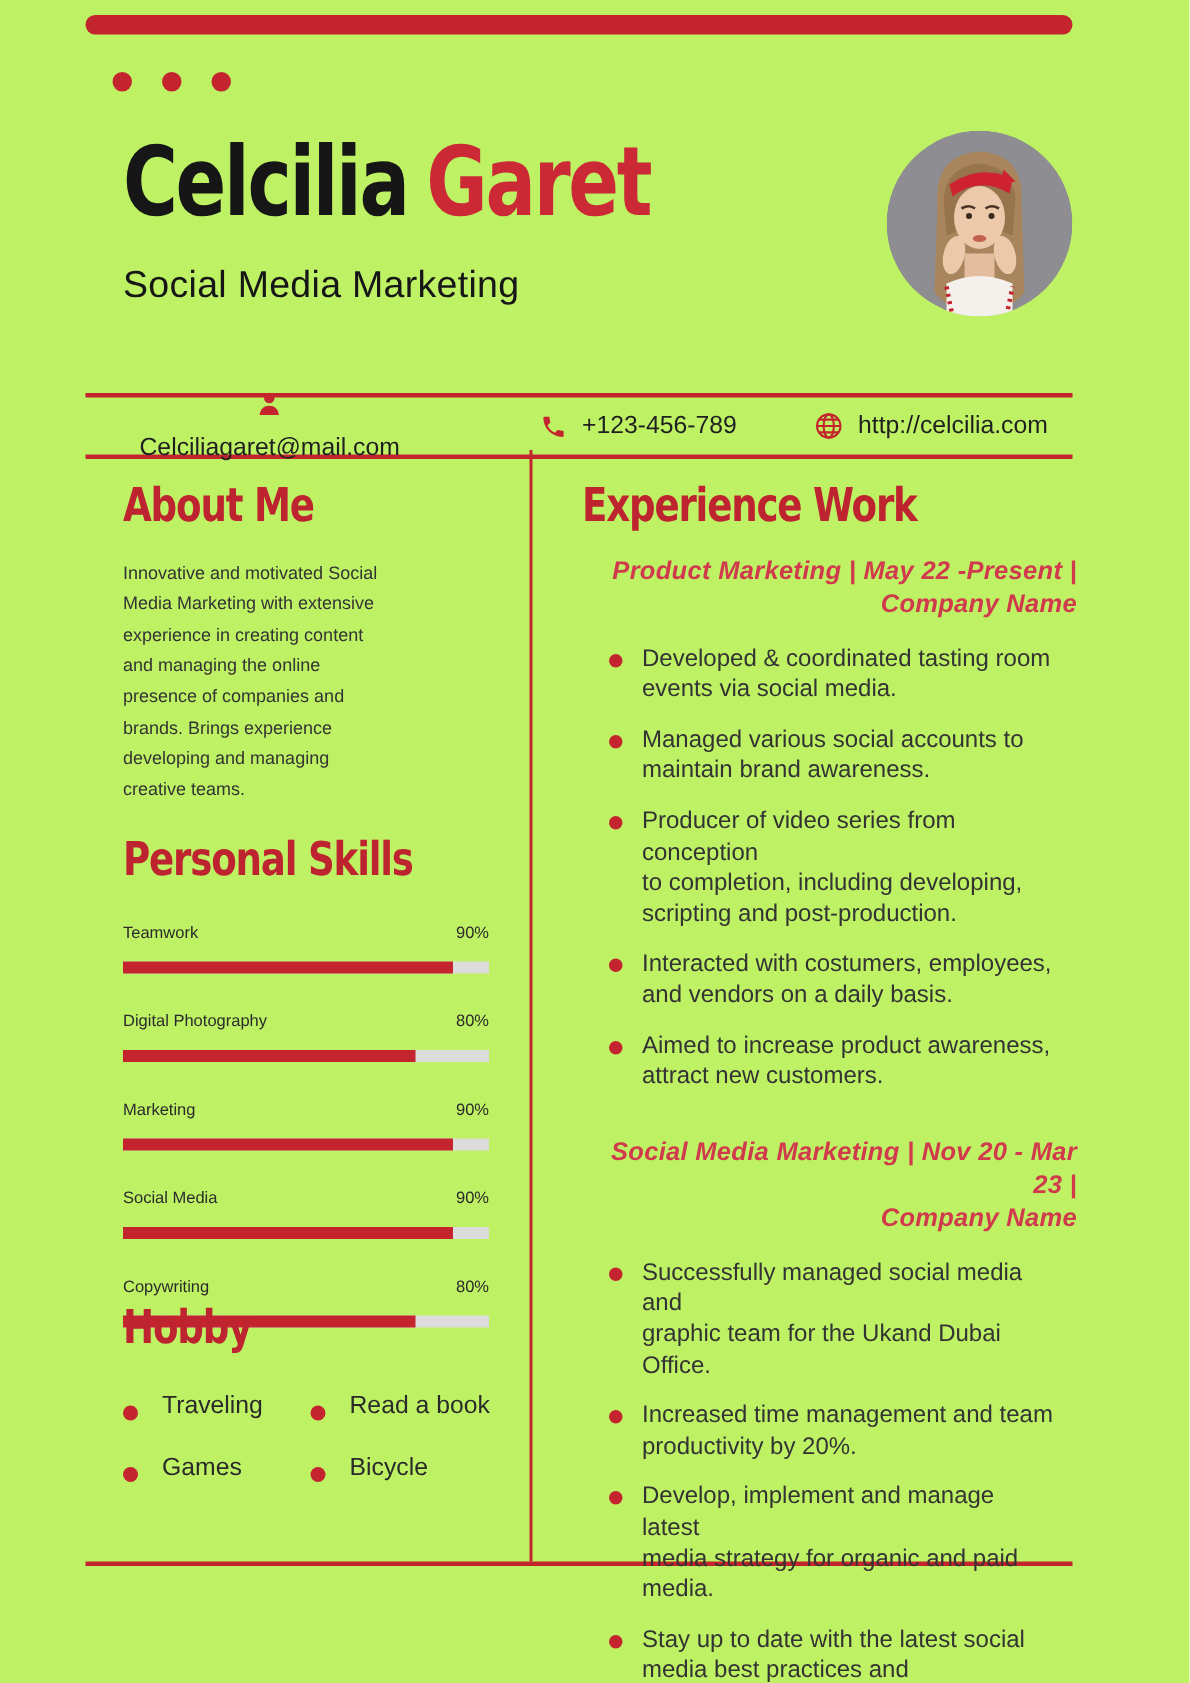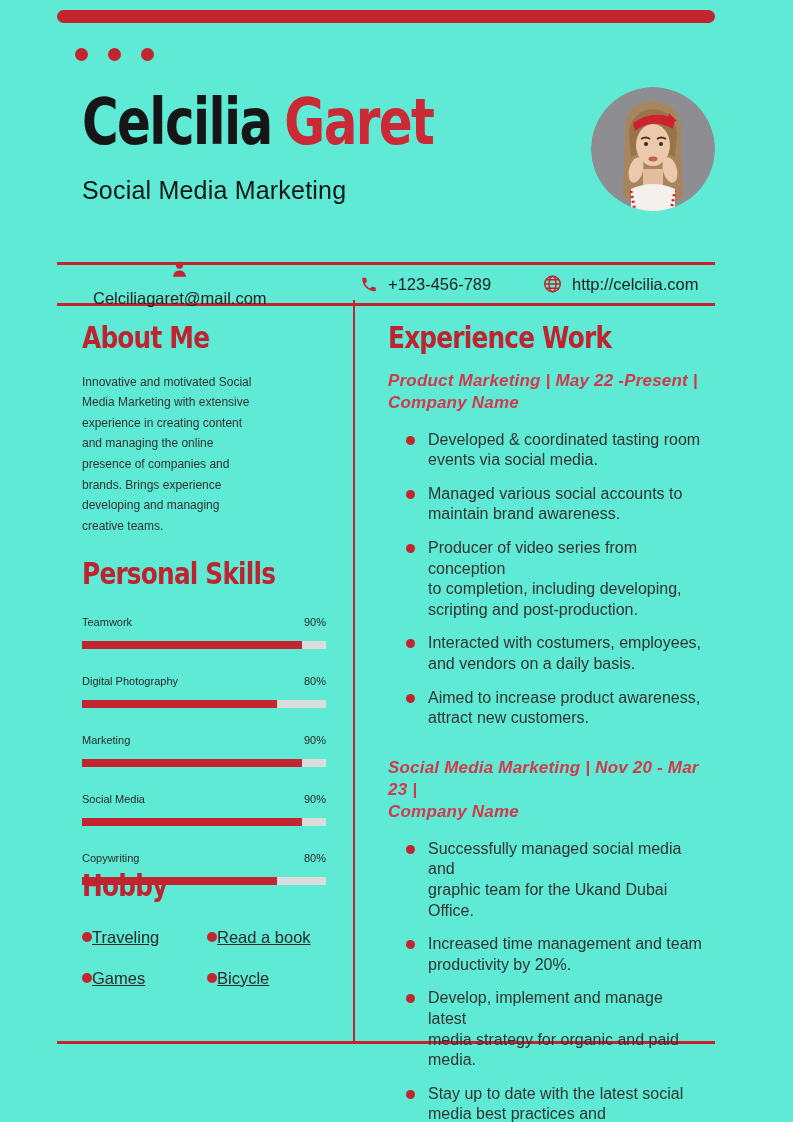--- a/index.html
+++ b/index.html
@@ -1,16 +1,16 @@
 <!DOCTYPE html>
 <html style="--accent: #C4242E; --heading-red: #BE2330; --name-red: #CC2936; --title-red: #D03A4C; --track: #DCDCDC;"><head>
 <meta charset="utf-8">
 <style>
   html,body{margin:0;padding:0;background:#ffffff;}
-  .page{position:relative;width:793px;height:1122px;background:#5eead4;overflow:hidden;
+  .page{position:relative;width:793px;height:1122px;background:#bef264;overflow:hidden;
         font-family:"Liberation Sans",sans-serif;color:#333;margin:0 auto;}
 
   
   .top-bar{position:absolute;left:57px;top:10px;width:658px;height:13px;border-radius:7px;background:var(--accent);}
   .dots{position:absolute;left:75px;top:48px;display:flex;gap:20px;}
   .dot{width:13px;height:13px;border-radius:50%;background:var(--accent);}
 
   
   .name-wrap{position:absolute;left:82px;top:88px;}
   h1{margin:0;font-family:"DejaVu Sans",sans-serif;font-weight:bold;font-size:64px;line-height:1.08;
@@ -43,29 +43,29 @@
   .sec-about p{margin:16px 0 0 0;font-size:12px;line-height:20.6px;color:#333;white-space:pre-line;}
   .sec-skills{position:absolute;left:82px;top:556px;width:244px;}
   .sec-skills h2{margin-bottom:20px;}
   .skill-item{margin-bottom:22px;}
   .skill-row{display:flex;justify-content:space-between;font-size:11px;color:#2a2a2a;line-height:21px;}
   .skill-track{margin-top:8px;height:8px;background:var(--track);}
   .skill-fill{height:8px;background:var(--accent);}
   .sec-hobby{position:absolute;left:82px;top:868px;width:262px;}
   .sec-hobby h2{margin-bottom:24px;}
   .hobby-grid{display:grid;grid-template-columns:125px 1fr;row-gap:22px;}
-  .hobby-item{display:flex;align-items:center;font-size:16.5px;color:#2a2a2a;text-decoration:underline;}
+  .hobby-item{display:flex;align-items:flex-end;gap:16px;font-size:16.5px;color:#2a2a2a;}
   .hdot{width:10px;height:10px;border-radius:50%;background:var(--accent);flex:0 0 auto;}
 
   
   .right-col{position:absolute;left:388px;top:320px;width:330px;}
   .job{margin-top:14px;}
   .job + .job{margin-top:28px;}
   .job-title{margin:0 0 14px 0;font-style:italic;font-weight:bold;font-size:17px;line-height:22px;
-             color:var(--title-red);white-space:pre-line;letter-spacing:.2px;}
+             color:var(--title-red);white-space:pre-line;letter-spacing:.2px;text-align:right;}
   ul.bullets{list-style:none;margin:16px;padding:0;}
   ul.bullets li{display:flex;margin-bottom:13px;}
   .bdot{width:9px;height:9px;border-radius:50%;background:var(--accent);flex:0 0 auto;margin:6px 13px 0 2px;}
   .btext{font-size:16px;line-height:20.6px;color:#333;white-space:pre-line;}
 </style>
 </head>
 <body>
 
 <div class="page">
 

